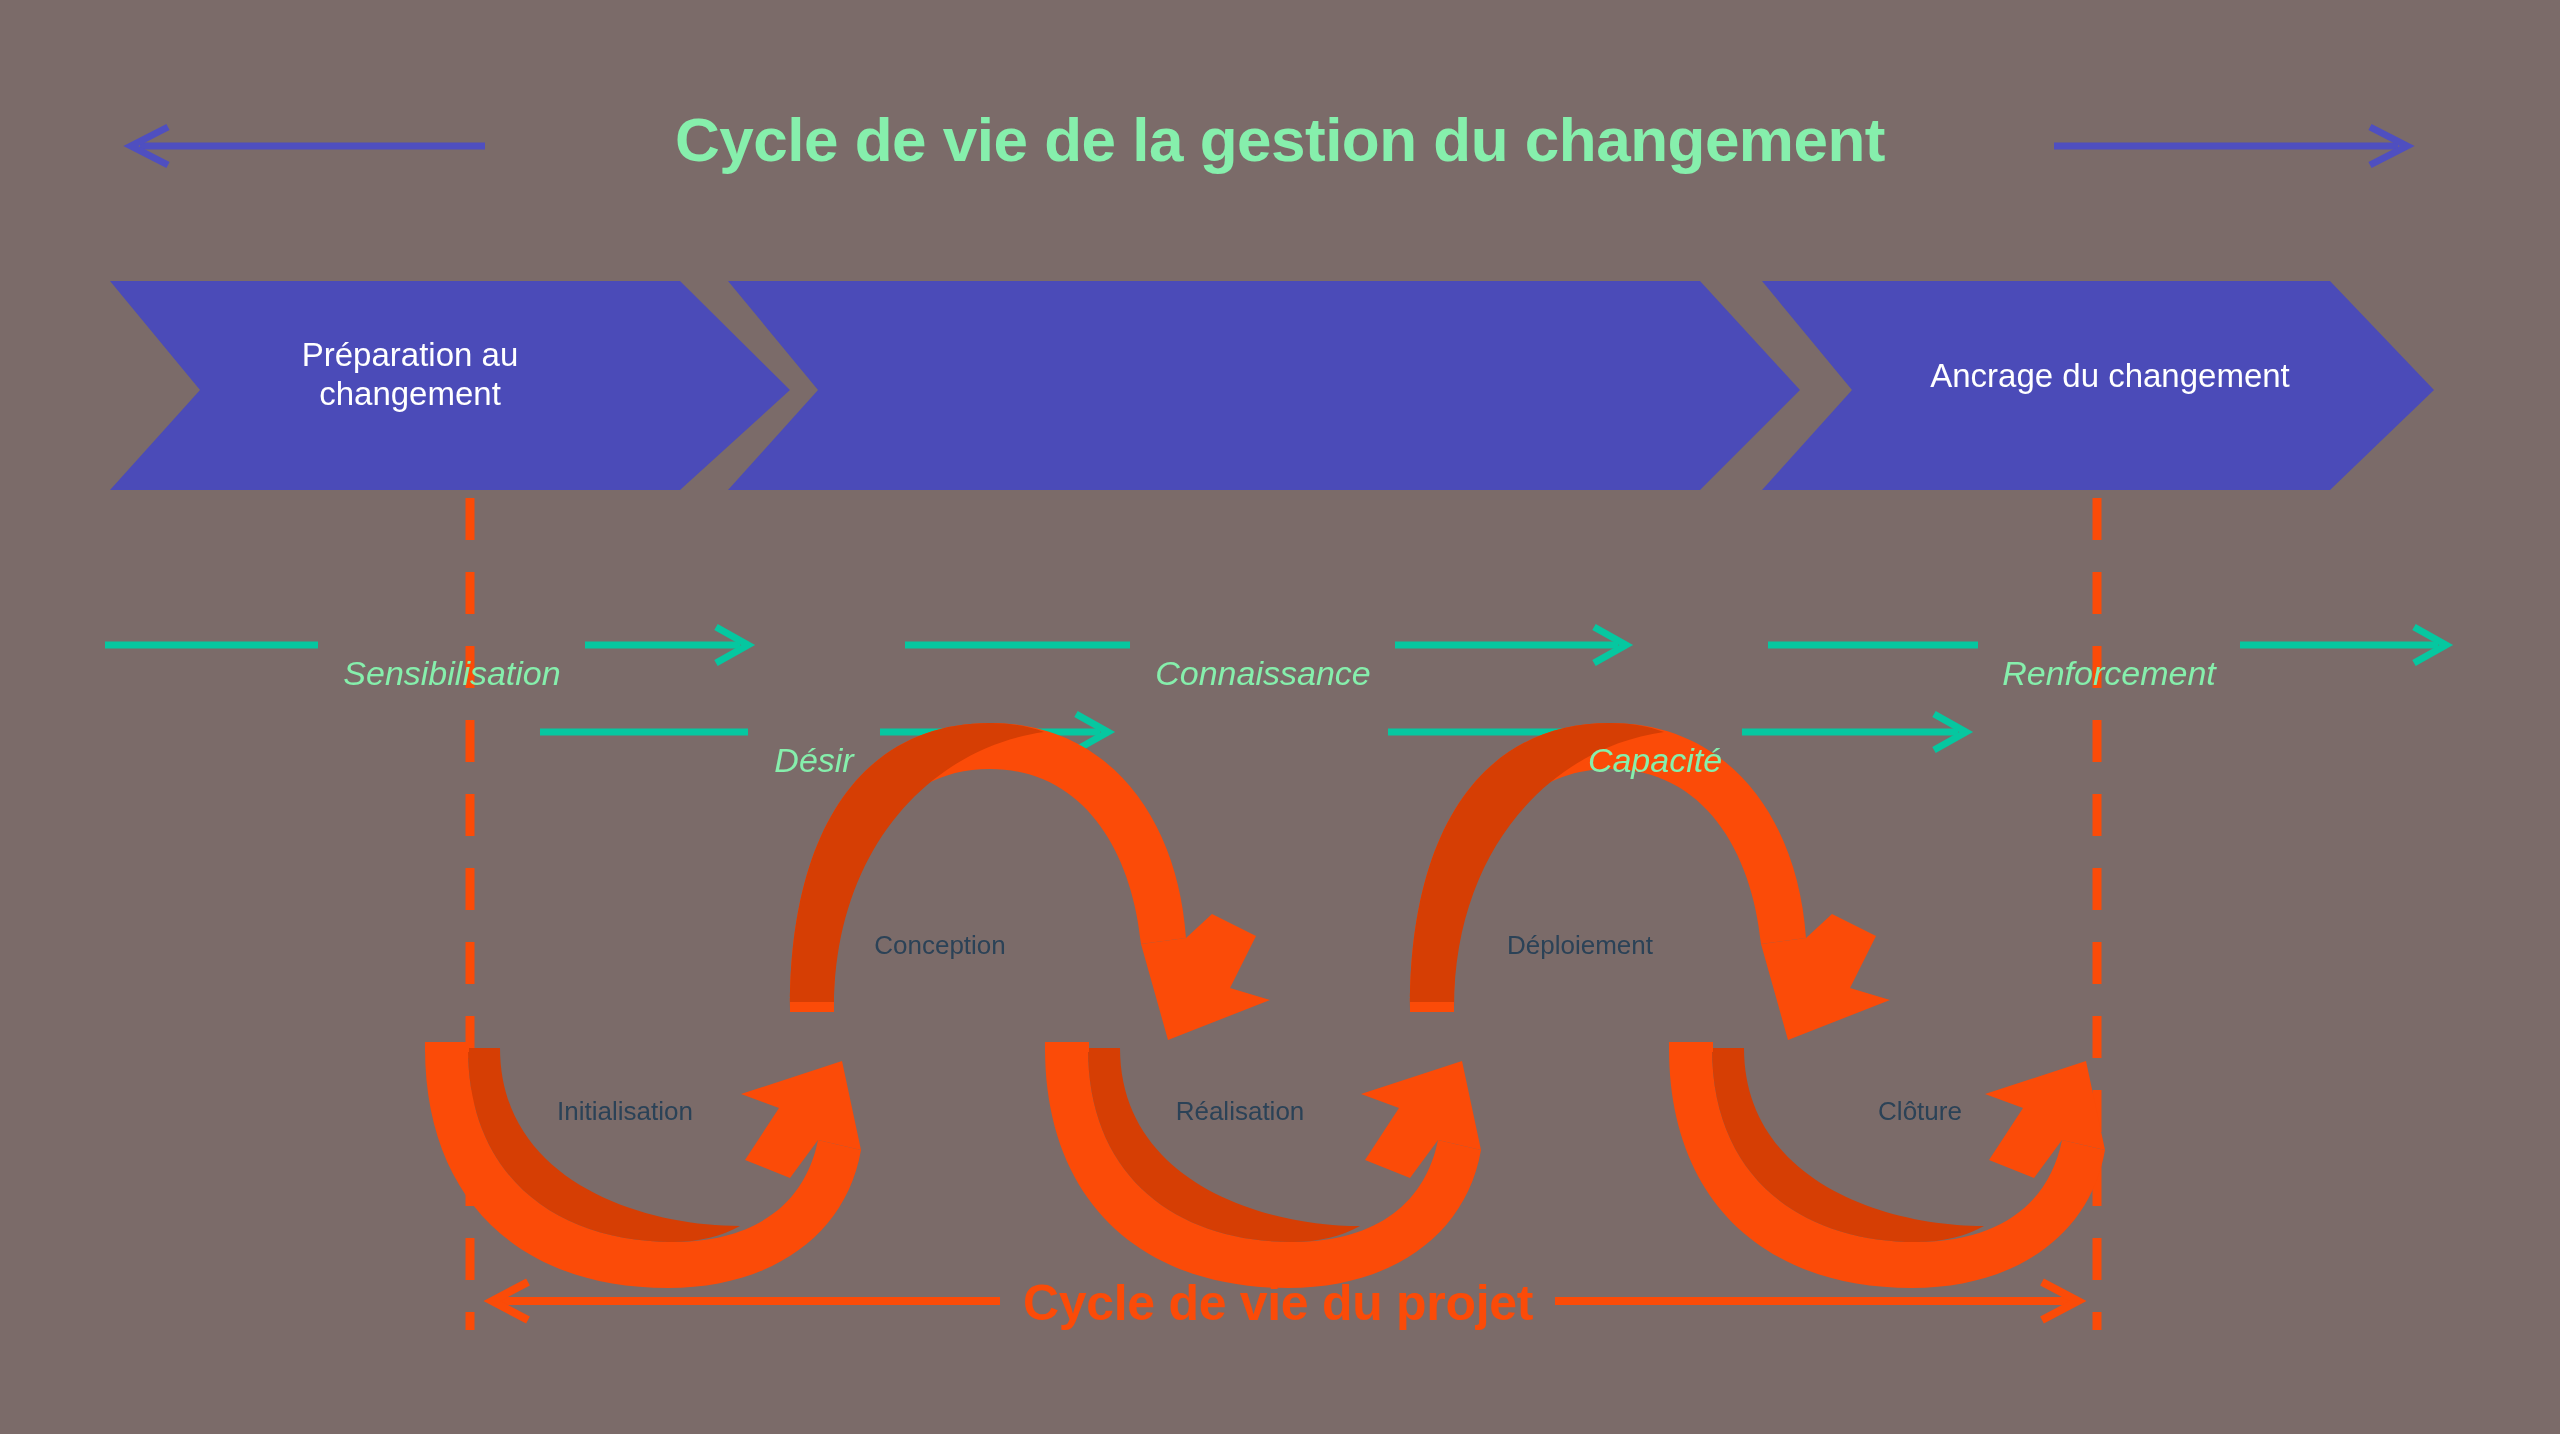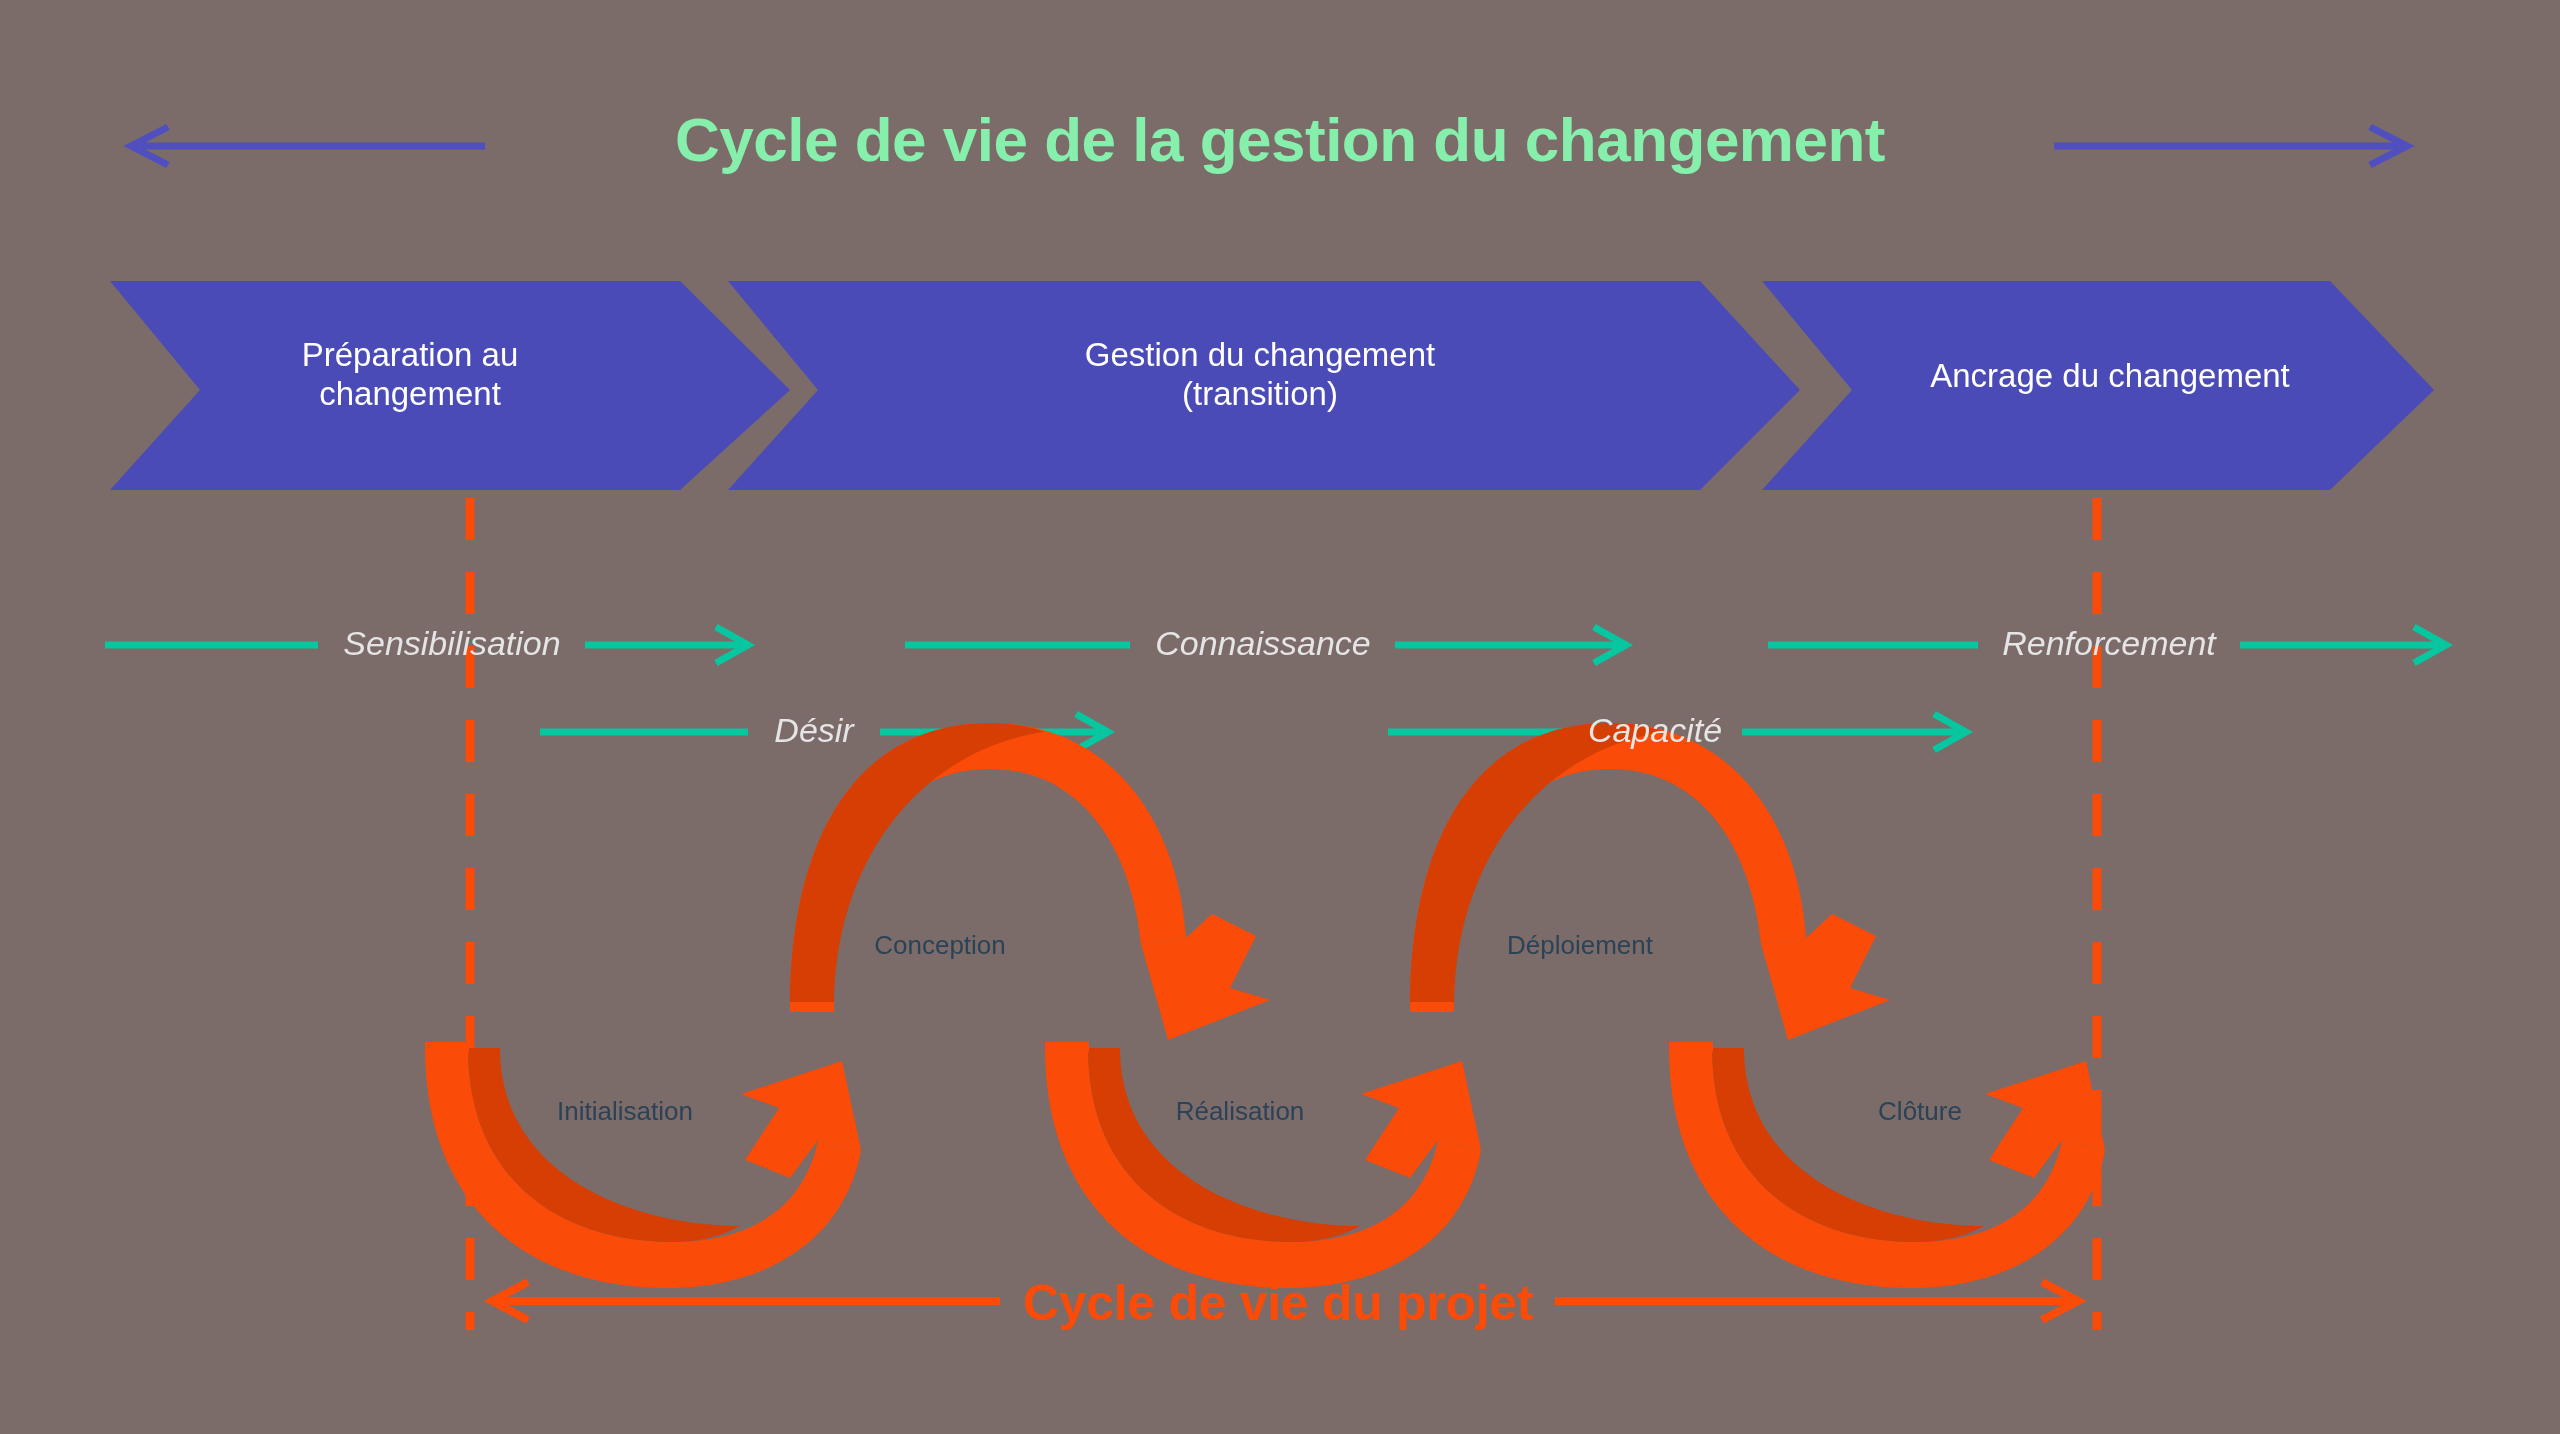--- a/index.html
+++ b/index.html
@@ -34,22 +34,23 @@
     letter-spacing: -0.5px;
   }
   .phase-txt {
     font-size: 33px;
     color: #ffffff;
     font-weight: normal;
   }
   .adkar-txt {
     font-size: 34px;
     font-style: italic;
-    color: #e5e5e5;
+    color: #86efac;
     font-weight: normal;
+    margin-top: 30px;
   }
   .stage-txt {
     font-size: 26px;
     color: #2b4257;
     font-weight: normal;
   }
   .proj-txt {
     font-size: 50px;
     font-weight: bold;
     color: #fb4b08;
@@ -149,22 +150,20 @@
       <line x1="1555" y1="1301" x2="2070" y2="1301" stroke="#fb4b08" stroke-width="8"></line>
       <polyline points="2042,1282 2078,1301 2042,1320" fill="none" stroke="#fb4b08" stroke-width="8"></polyline>
     </g>
 
   </svg>
 
   <div class="lbl title-txt" style="left:540px; top:103px; width:1480px;">Cycle de vie de la gestion du changement</div>
 
   <div class="lbl phase-txt" style="left:180px; top:336px; width:460px;">Préparation au
 changement</div>
-  <div class="lbl phase-txt" style="left:860px; top:336px; width:800px;">Gestion du changement
-(transition)</div>
   <div class="lbl phase-txt" style="left:1830px; top:357px; width:560px;">Ancrage du changement</div>
 
   <div class="lbl adkar-txt" style="left:318px; top:623px; width:268px;">Sensibilisation</div>
   <div class="lbl adkar-txt" style="left:1130px; top:623px; width:266px;">Connaissance</div>
   <div class="lbl adkar-txt" style="left:1978px; top:623px; width:262px;">Renforcement</div>
 
   <div class="lbl adkar-txt" style="left:748px; top:710px; width:132px;">Désir</div>
   <div class="lbl adkar-txt" style="left:1568px; top:710px; width:174px;">Capacité</div>
 
   <div class="lbl stage-txt" style="left:480px; top:1096px; width:290px;">Initialisation</div>

